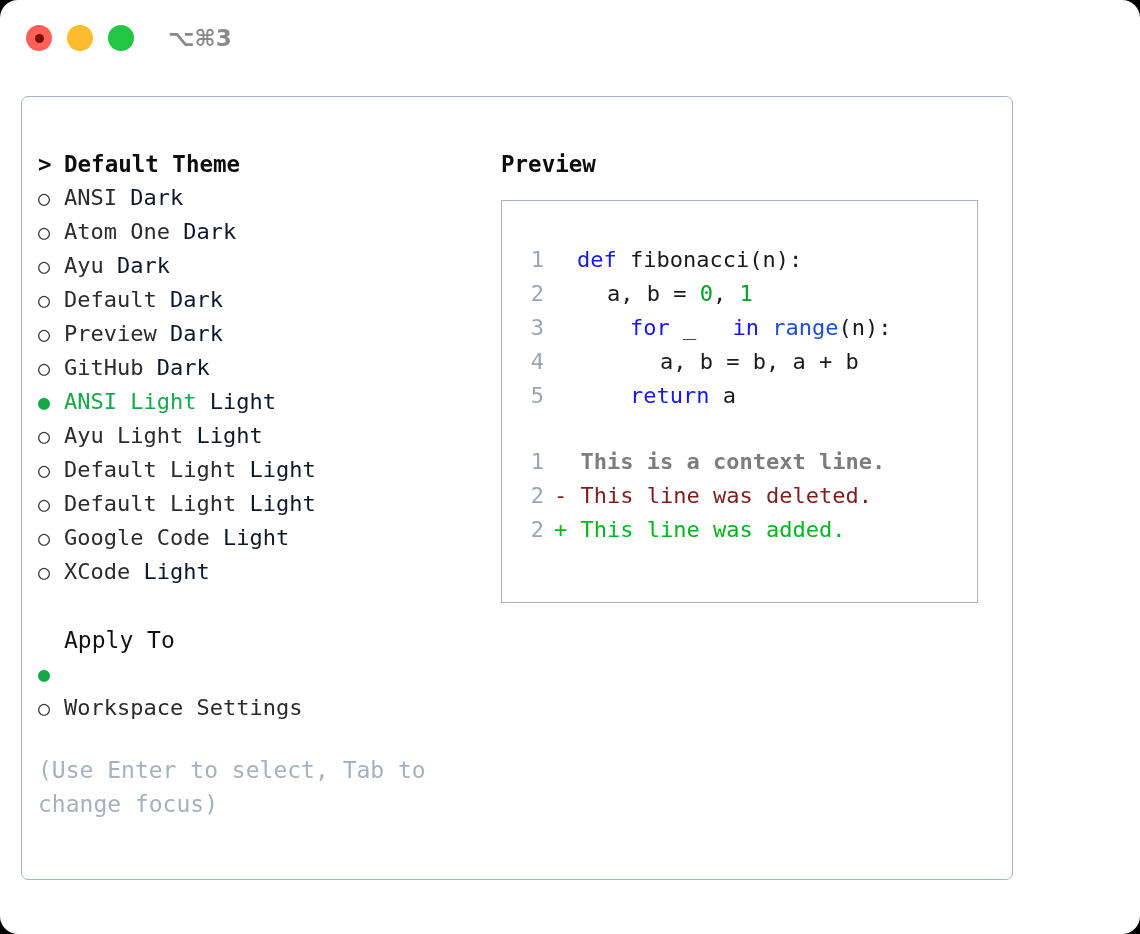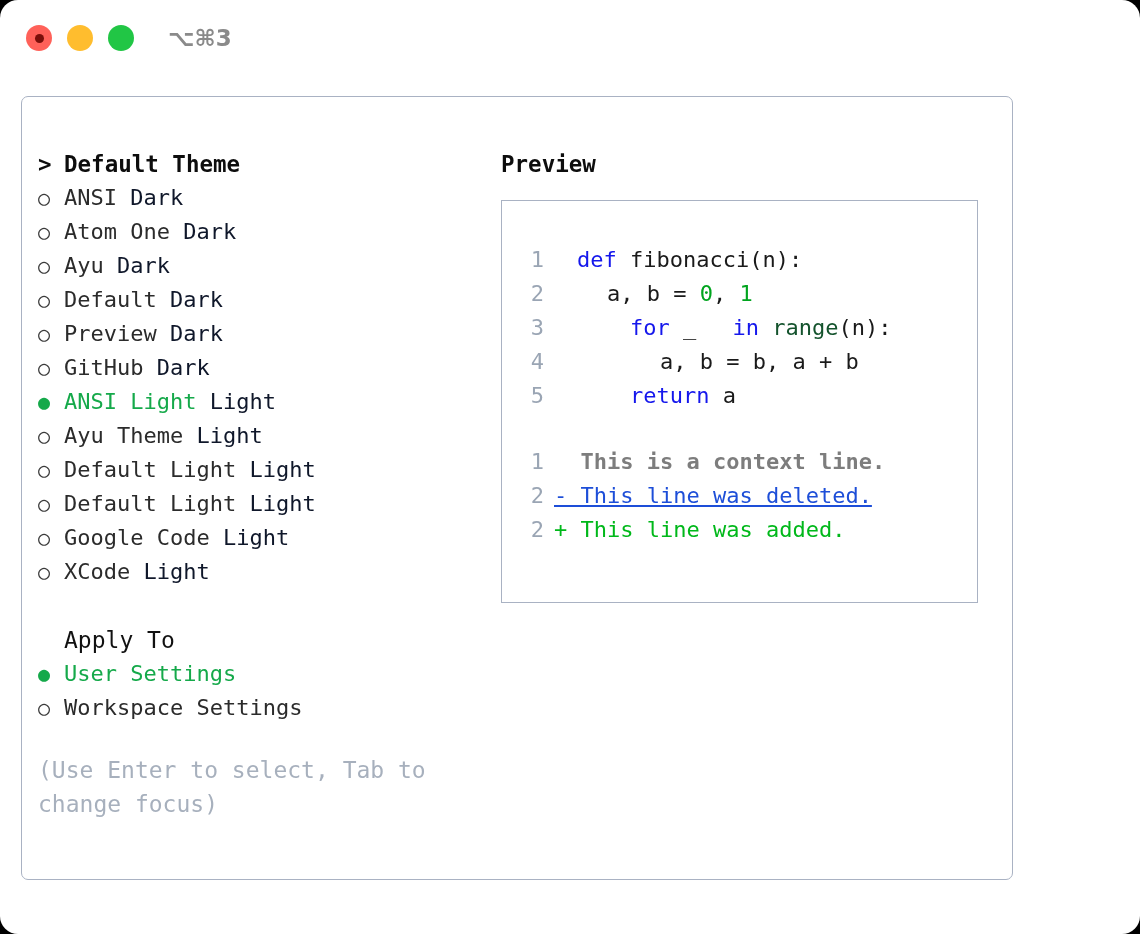--- a/index.html
+++ b/index.html
@@ -187,34 +187,34 @@
     display: inline-block;
     width: 28px;
     flex: 0 0 28px;
     text-align: right;
     color: #9aa5b4;
     margin-right: 10px;
   }
   .tok-kw   { color: #1517ec; margin-left: 23px; }
   .tok-fn   { color: #1a1a1a; }
   .tok-num  { color: #00a41e; }
-  .tok-call { color: #14532d; }
+  .tok-call { color: #1d4ed8; }
   .tok-plain{ color: #1a1a1a; }
 
   .diff {
     position: absolute;
     left: 14px;
     top: 244px;
     font-size: 22px;
     line-height: 34px;
     white-space: pre;
   }
   .diff-line { display: flex; height: 34px; align-items: baseline; }
   .diff-ctx { color: #7d7d7d; font-weight: bold; }
-  .diff-del { color: #1d4ed8; text-decoration: underline; }
+  .diff-del { color: #7f1d1d; }
   .diff-add { color: #00b81a; }
 </style>
 </head>
 <body>
 
 <div id="app">
 
   <div class="titlebar">
     <div class="dots">
       <span class="dot dot-red"></span>
@@ -234,35 +234,35 @@
         </div>
 
         <div id="theme-list">
             <div class="row"><span class="bullet">○</span><span class="theme-name">ANSI</span><span class="theme-kind"> Dark</span></div>
             <div class="row"><span class="bullet">○</span><span class="theme-name">Atom One</span><span class="theme-kind"> Dark</span></div>
             <div class="row"><span class="bullet">○</span><span class="theme-name">Ayu</span><span class="theme-kind"> Dark</span></div>
             <div class="row"><span class="bullet">○</span><span class="theme-name">Default</span><span class="theme-kind"> Dark</span></div>
             <div class="row"><span class="bullet">○</span><span class="theme-name">Preview</span><span class="theme-kind"> Dark</span></div>
             <div class="row"><span class="bullet">○</span><span class="theme-name">GitHub</span><span class="theme-kind"> Dark</span></div>
             <div class="row"><span class="bullet on">●</span><span class="theme-name selected">ANSI Light</span><span class="theme-kind"> Light</span></div>
-            <div class="row"><span class="bullet">○</span><span class="theme-name">Ayu Theme</span><span class="theme-kind"> Light</span></div>
+            <div class="row"><span class="bullet">○</span><span class="theme-name">Ayu Light</span><span class="theme-kind"> Light</span></div>
             <div class="row"><span class="bullet">○</span><span class="theme-name">Default Light</span><span class="theme-kind"> Light</span></div>
             <div class="row"><span class="bullet">○</span><span class="theme-name">Default Light</span><span class="theme-kind"> Light</span></div>
             <div class="row"><span class="bullet">○</span><span class="theme-name">Google Code</span><span class="theme-kind"> Light</span></div>
             <div class="row"><span class="bullet">○</span><span class="theme-name">XCode</span><span class="theme-kind"> Light</span></div>
           </div>
 
         <div class="spacer-row"></div>
 
         <div class="apply-header">
           <span class="gap"></span><span>Apply To</span>
         </div>
 
         <div id="apply-list">
-            <div class="row"><span class="bullet on">●</span><span class="theme-name selected">User Settings</span></div>
+            <div class="row"><span class="bullet on">●</span></div>
             <div class="row"><span class="bullet">○</span><span class="theme-name">Workspace Settings</span></div>
           </div>
 
         <div class="hint">(Use Enter to select, Tab to change focus)</div>
       </div>
 
       <div class="right-col">
         <div class="preview-title">Preview</div>
 
         <div class="preview-box">

